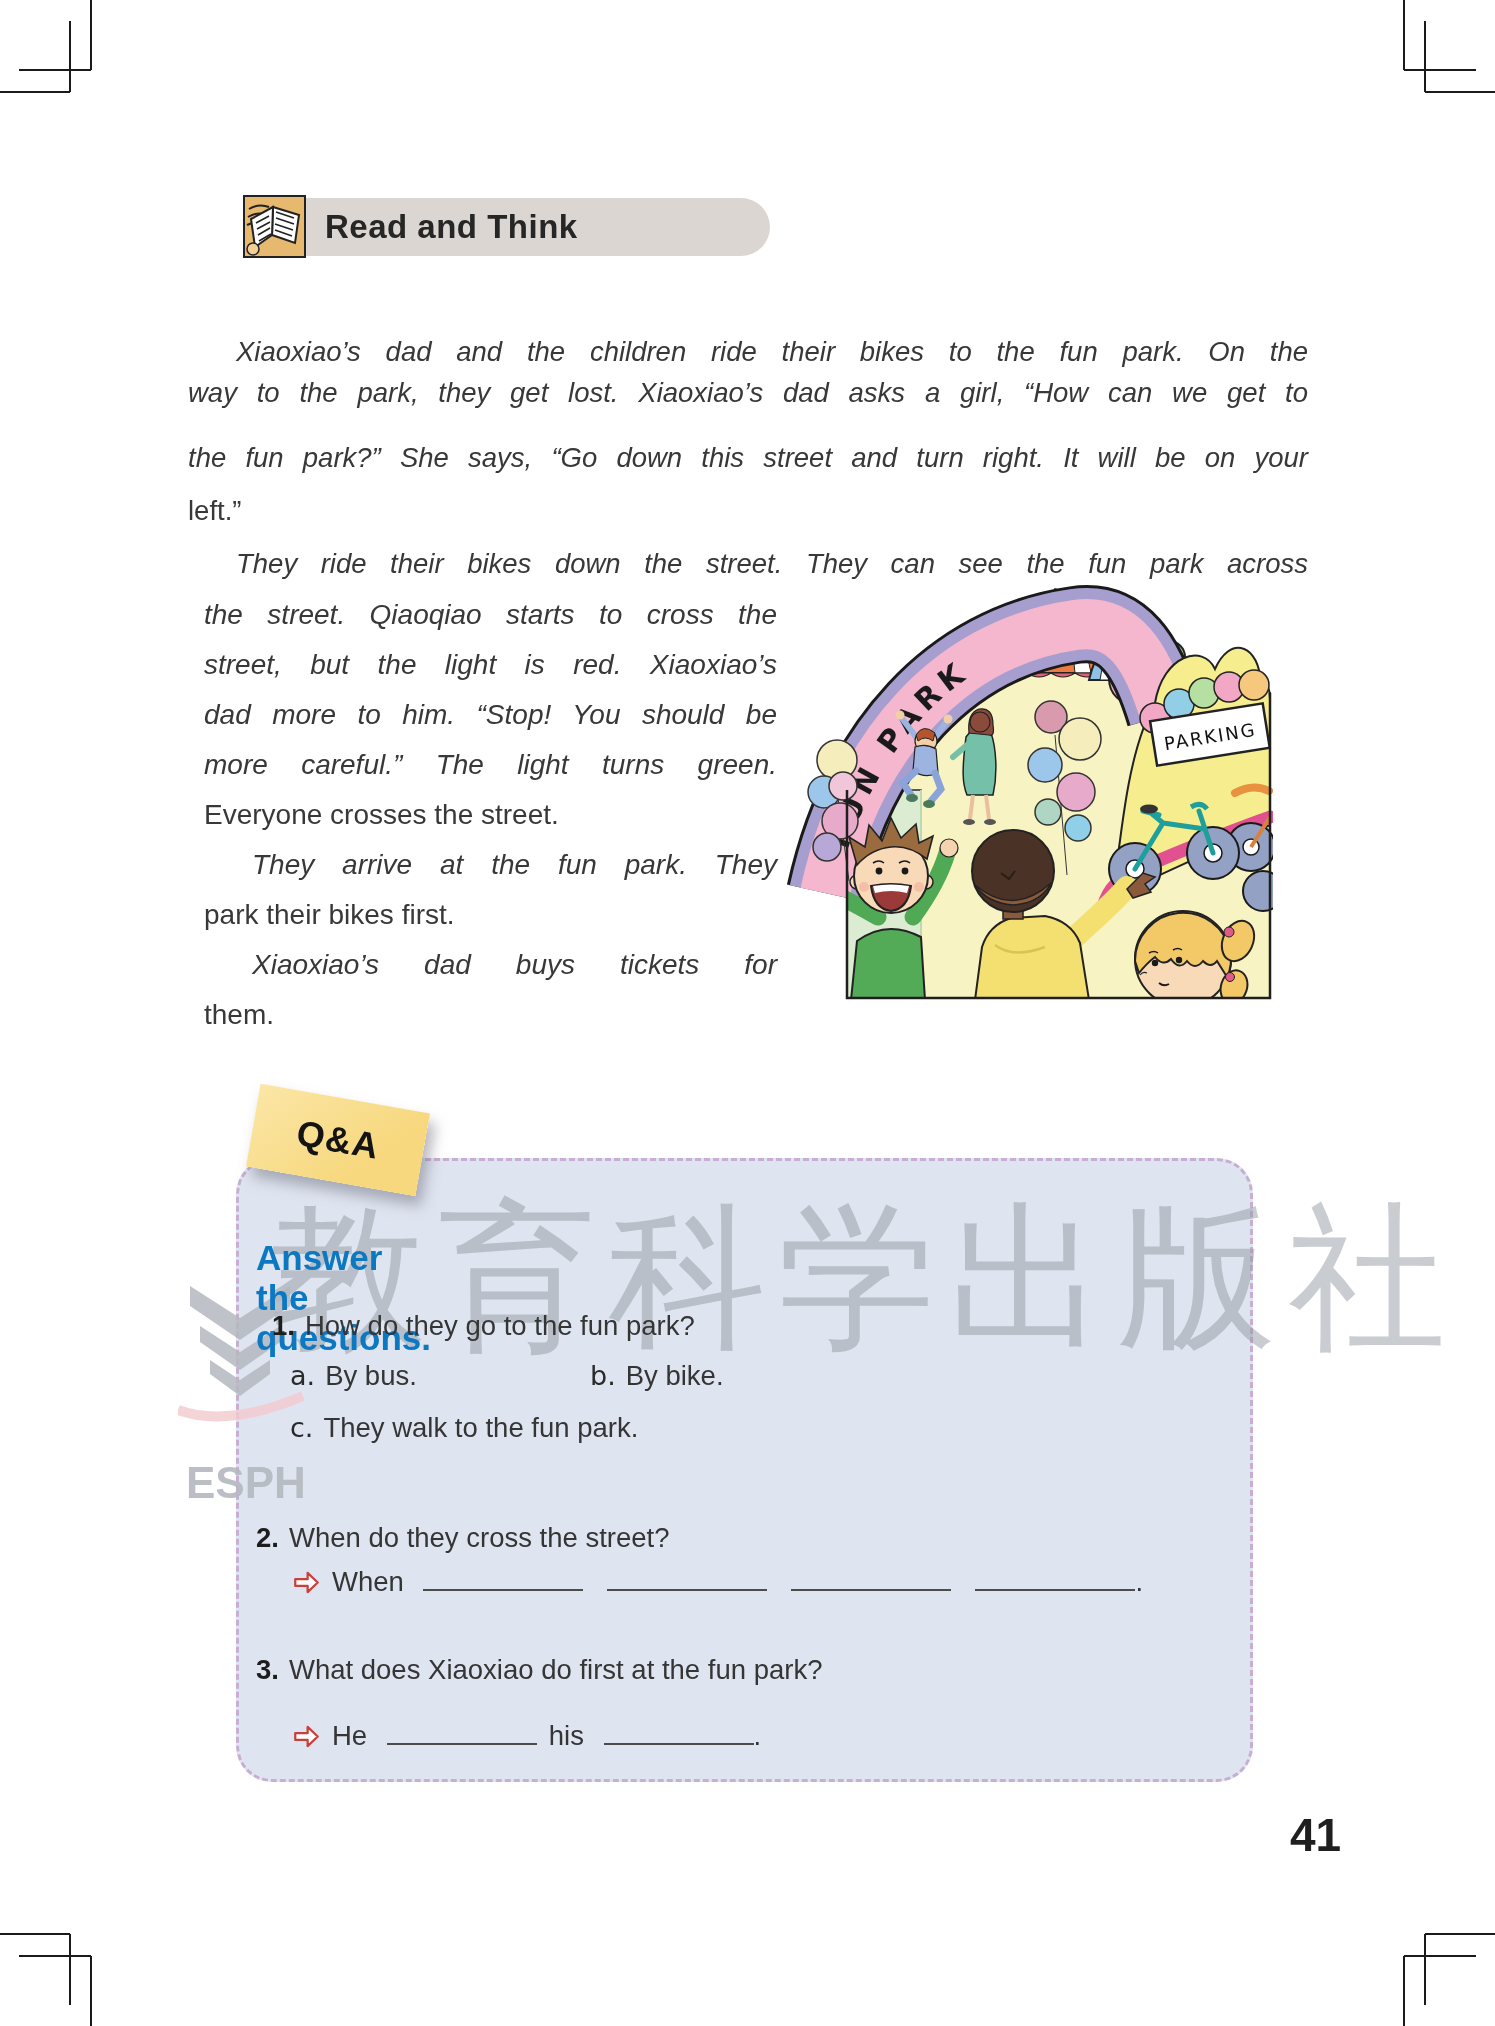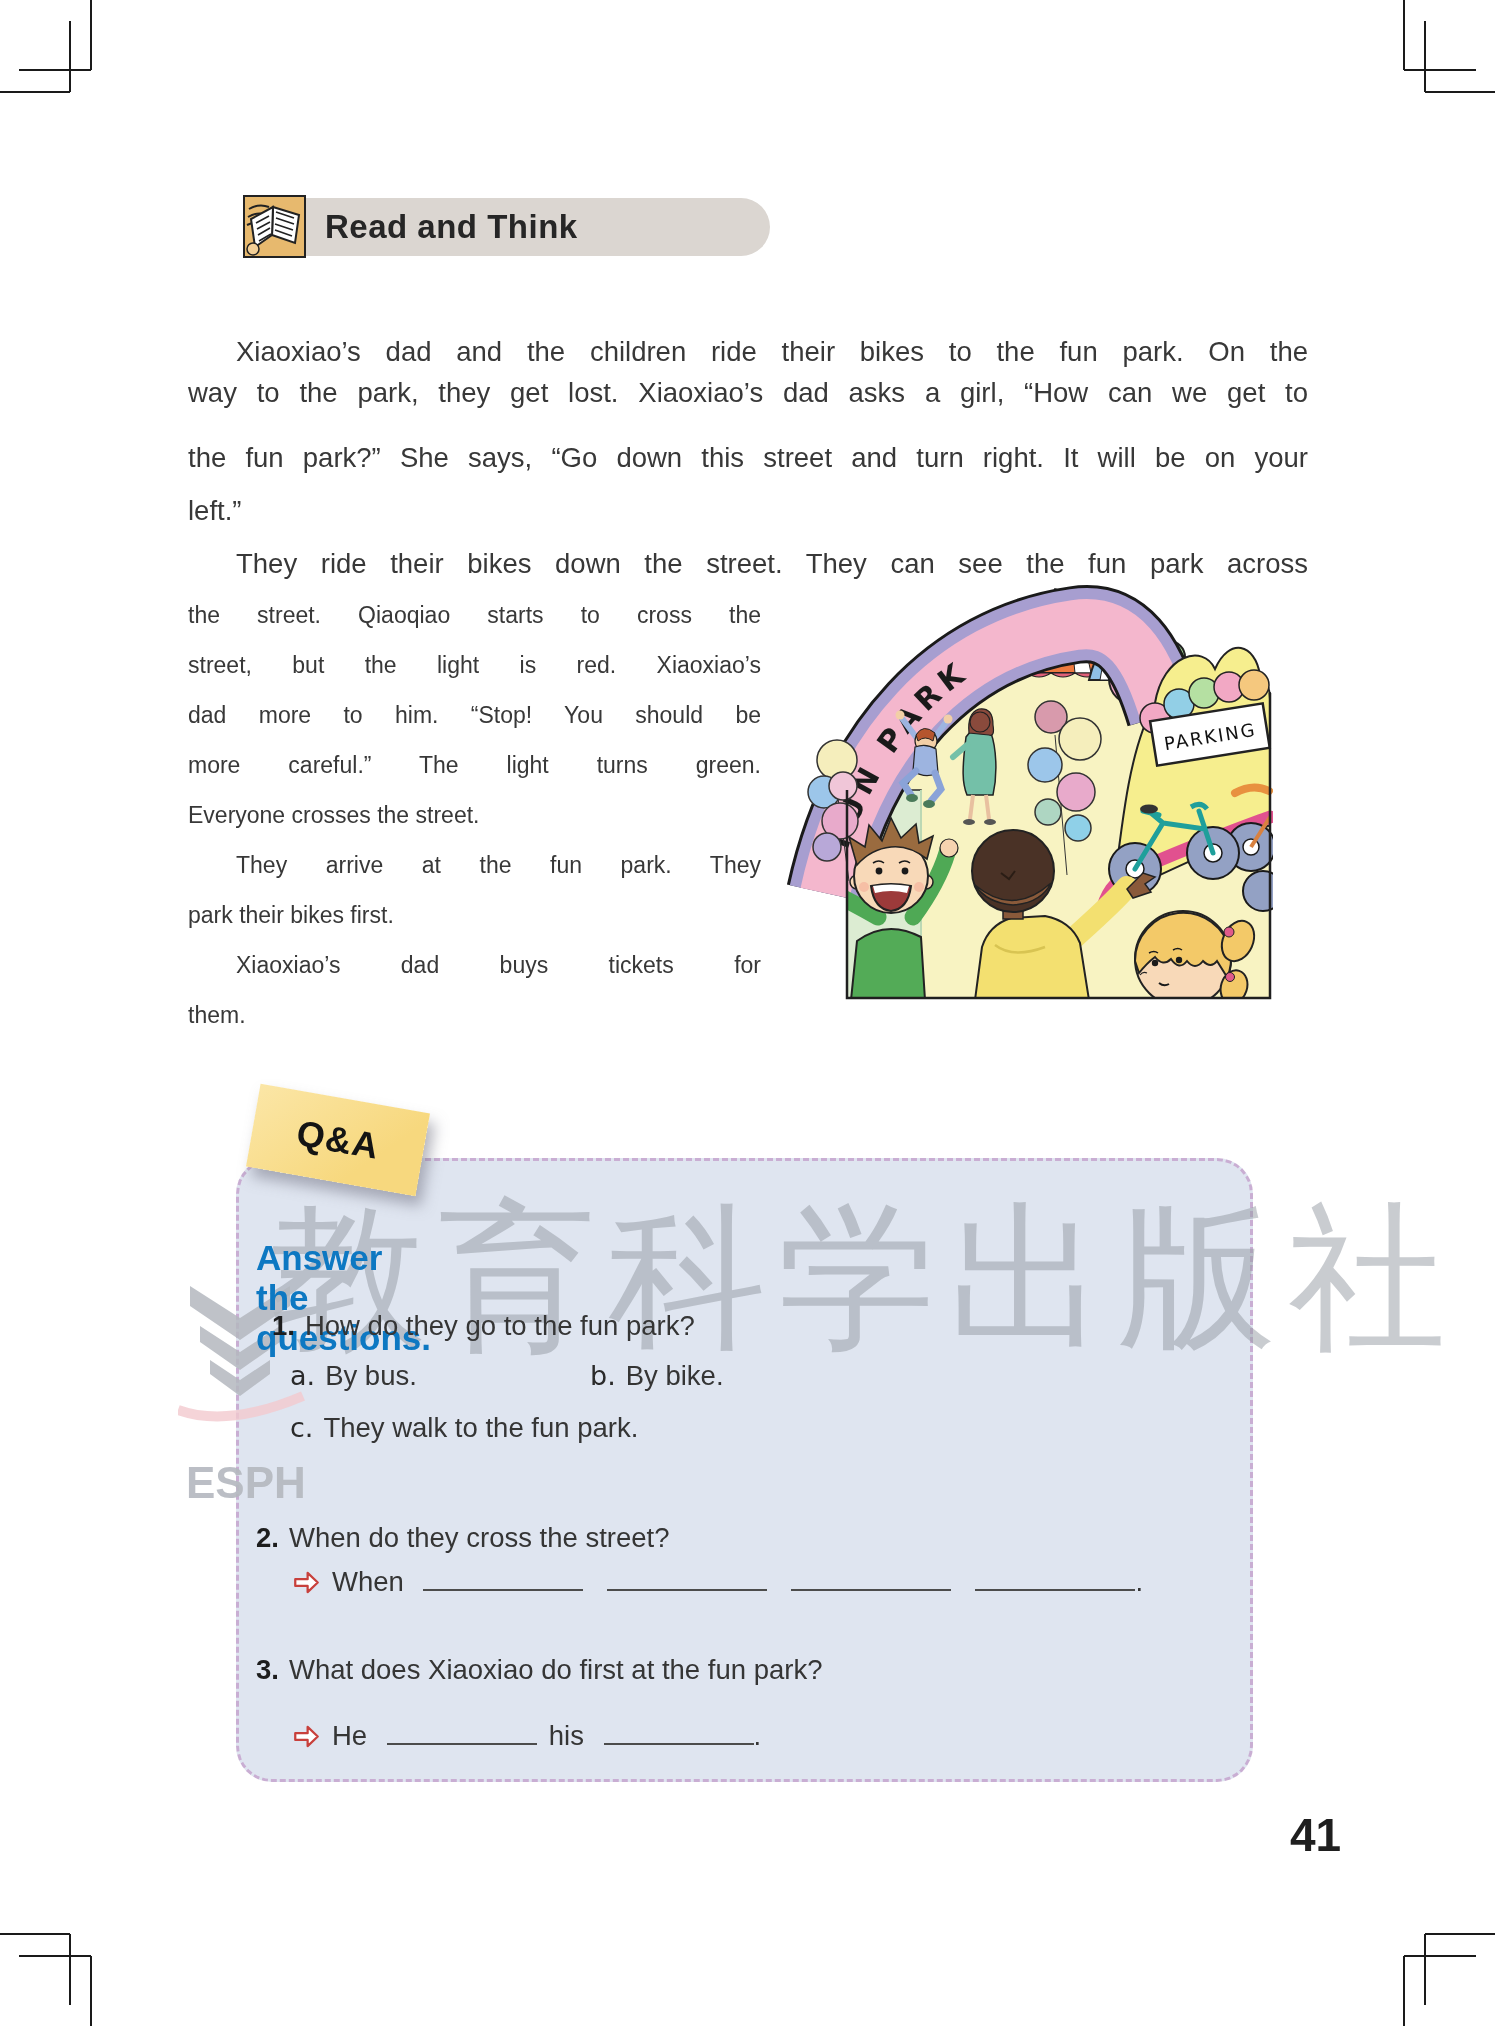--- a/index.html
+++ b/index.html
@@ -11,22 +11,22 @@
 
   
   .hdr-bar{position:absolute;left:243px;top:198px;width:527px;height:58px;background:#dbd6d1;
            border-radius:4px 34px 34px 4px;}
   .hdr-icon{position:absolute;left:243px;top:195px;width:63px;height:63px;}
   .hdr-title{position:absolute;left:325px;top:198px;height:50px;line-height:58px;
              font-size:33px;font-weight:bold;color:#262626;letter-spacing:.5px;text-align:right;}
 
   
   .pline{position:absolute;left:188px;width:1120px;height:53px;line-height:53px;font-size:27.5px;}
-  .nline{position:absolute;left:188px;width:573px;height:50px;line-height:50px;font-size:23px;}
-  .just{text-align:justify;text-align-last:justify;}
+  .nline{position:absolute;left:204px;width:573px;height:50px;line-height:50px;font-size:28px;}
+  .just{text-align:justify;text-align-last:justify;font-style:italic;}
   .ind{text-indent:48px;}
 
   
   #illu{position:absolute;left:783px;top:585px;width:490px;height:420px;}
 
   
   .panel{position:absolute;left:236px;top:1158px;width:1011px;height:618px;background:#dfe5f0;
          border:3px dashed #c9aed3;border-radius:36px;}
   .note{position:absolute;left:252px;top:1098px;width:172px;height:84px;background:#f8dc8c;
         background:linear-gradient(135deg,#fbe6a6 0%,#f7d87e 70%);

